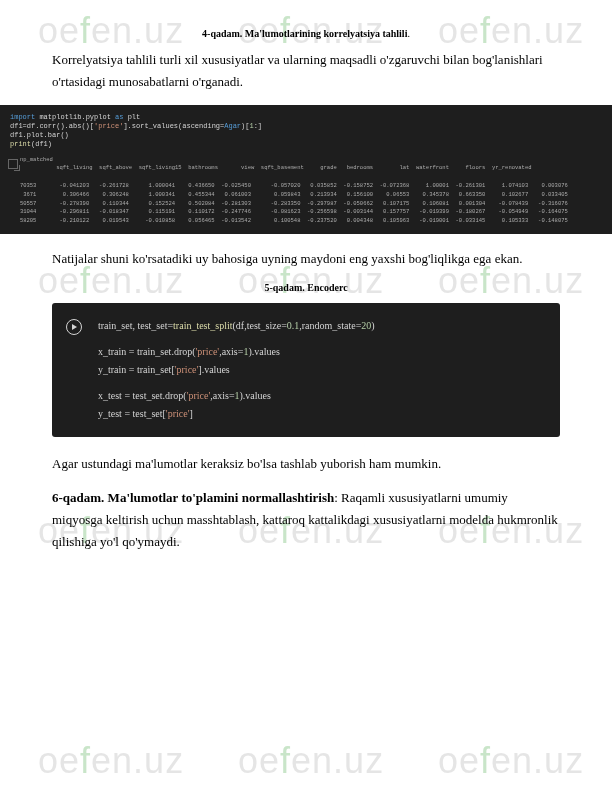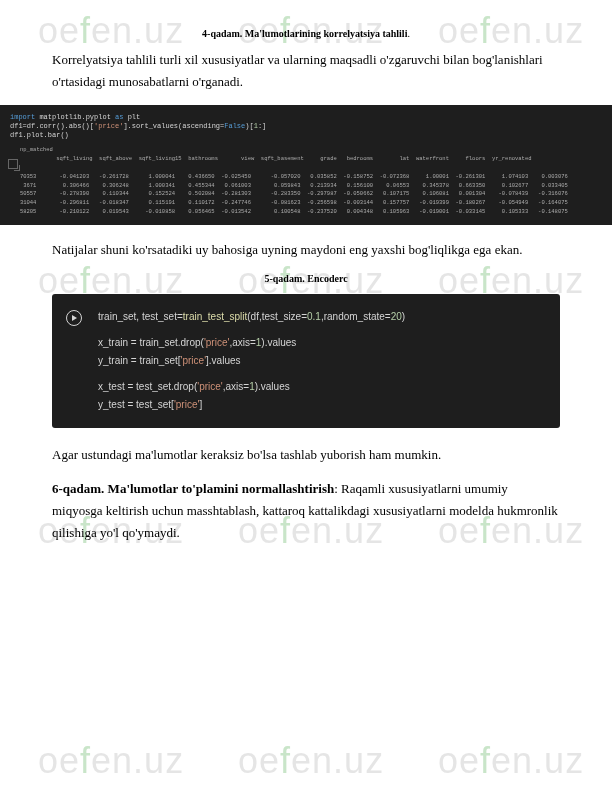--- a/index.html
+++ b/index.html
@@ -50,21 +50,21 @@
     font-family: 'Courier New', monospace;
     font-size: 7px;
     padding: 8px 10px;
     margin: 8px -52px 14px -52px;
     line-height: 1.3;
     position: relative;
   }
   .code-block-small {
     background: #1e1e1e;
     color: #d4d4d4;
-    font-family: Liberation Sans, sans-serif;
+    font-family: Liberation Serif, serif;
     font-size: 10px;
     padding: 14px 18px 14px 46px;
     margin: 10px 0 16px 0;
     line-height: 1.8;
     position: relative;
     border-radius: 3px;
   }
   .play-icon {
     position: absolute;
     left: 14px;
@@ -140,22 +140,23 @@
 <div class="content">
 
   <p class="heading">
     <span class="bold">4-qadam. Ma'lumotlarining korrelyatsiya tahlili</span><span>.</span>
   </p>
 
   <p class="para">Korrelyatsiya tahlili turli xil xususiyatlar va ularning maqsadli o'zgaruvchi bilan bog'lanishlari o'rtasidagi munosabatlarni o'rganadi.</p>
 
   <div class="code-block">
     <div><span class="kw">import</span> <span class="plain">matplotlib.pyplot</span> <span class="kw">as</span> <span class="plain">plt</span></div>
-    <div><span class="plain">df1=df.corr().abs()[</span><span class="str">'price'</span><span class="plain">].sort_values(ascending=</span><span class="kw">False</span><span class="plain">)[</span><span class="num">1</span><span class="plain">:]</span></div>
+    <div><span class="plain">df1=df.corr().abs()[</span><span class="str">'price'</span><span class="plain">].sort_values(ascending=</span><span class="kw">Agar</span><span class="plain">)[</span><span class="num">1</span><span class="plain">:]</span></div>
     <div><span class="plain">df1.plot.bar()</span></div>
+    <div><span class="fn">print</span><span class="plain">(df1)</span></div>
     <div class="out-marker"></div>
     <div class="data-table">   np_matched
               sqft_living  sqft_above  sqft_living15  bathrooms       view  sqft_basement     grade   bedrooms        lat  waterfront     floors  yr_renovated
 
    70353       -0.041203   -0.261728      1.000041    0.436650  -0.025450      -0.057020   0.035852  -0.158752  -0.072368     1.00001  -0.261301     1.074103    0.003076
     3671        0.306466    0.306248      1.000341    0.455344   0.061003       0.059843   0.213934   0.156100    0.06553    0.345378   0.663350     0.102677    0.033405
    50557       -0.278390    0.110344      0.152524    0.502084  -0.281303      -0.283350  -0.297987  -0.050662   0.107175    0.106081   0.001304    -0.078439   -0.316076
    31044       -0.296811   -0.018347      0.115191    0.110172  -0.247746      -0.081623  -0.256598  -0.003144   0.157757   -0.019399  -0.180267    -0.054949   -0.164075
    58205       -0.210122    0.019543     -0.010858    0.056465  -0.013542       0.100548  -0.237520   0.004348   0.105963   -0.019001  -0.033145     0.105333   -0.148075</div>
   </div>

